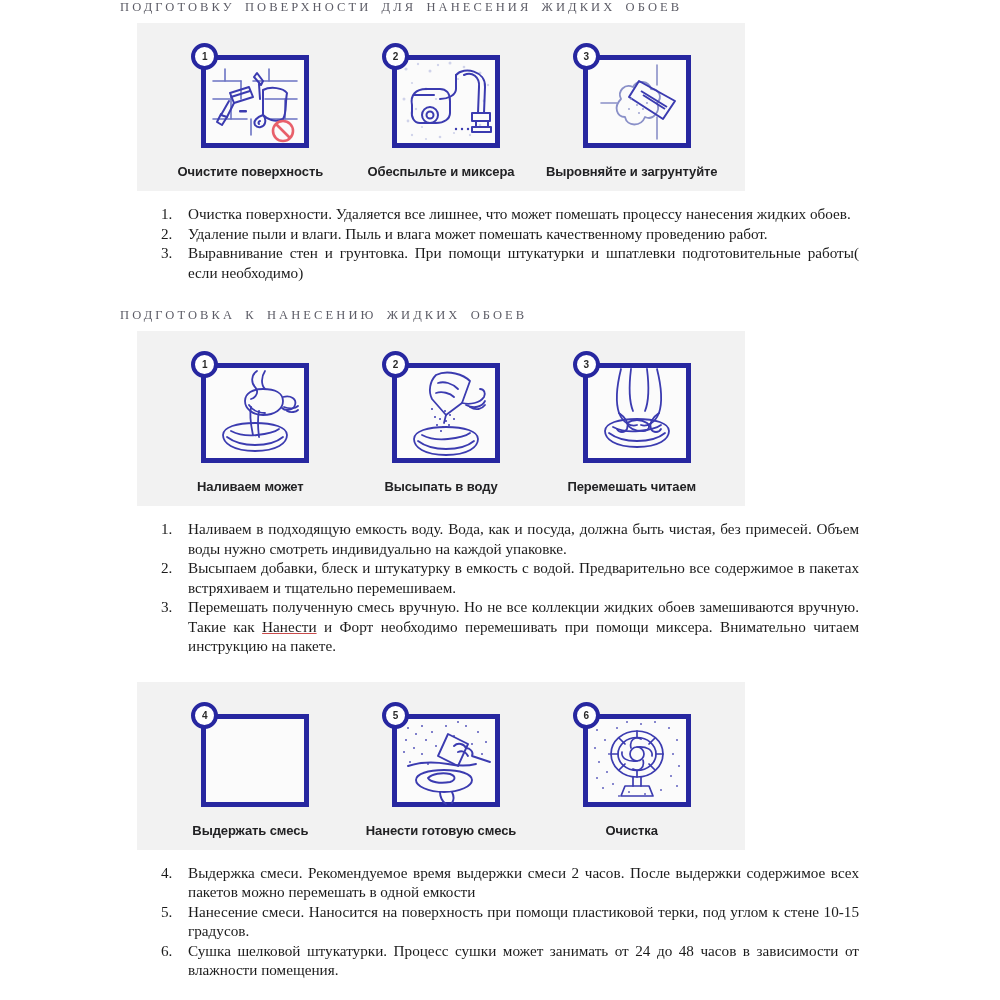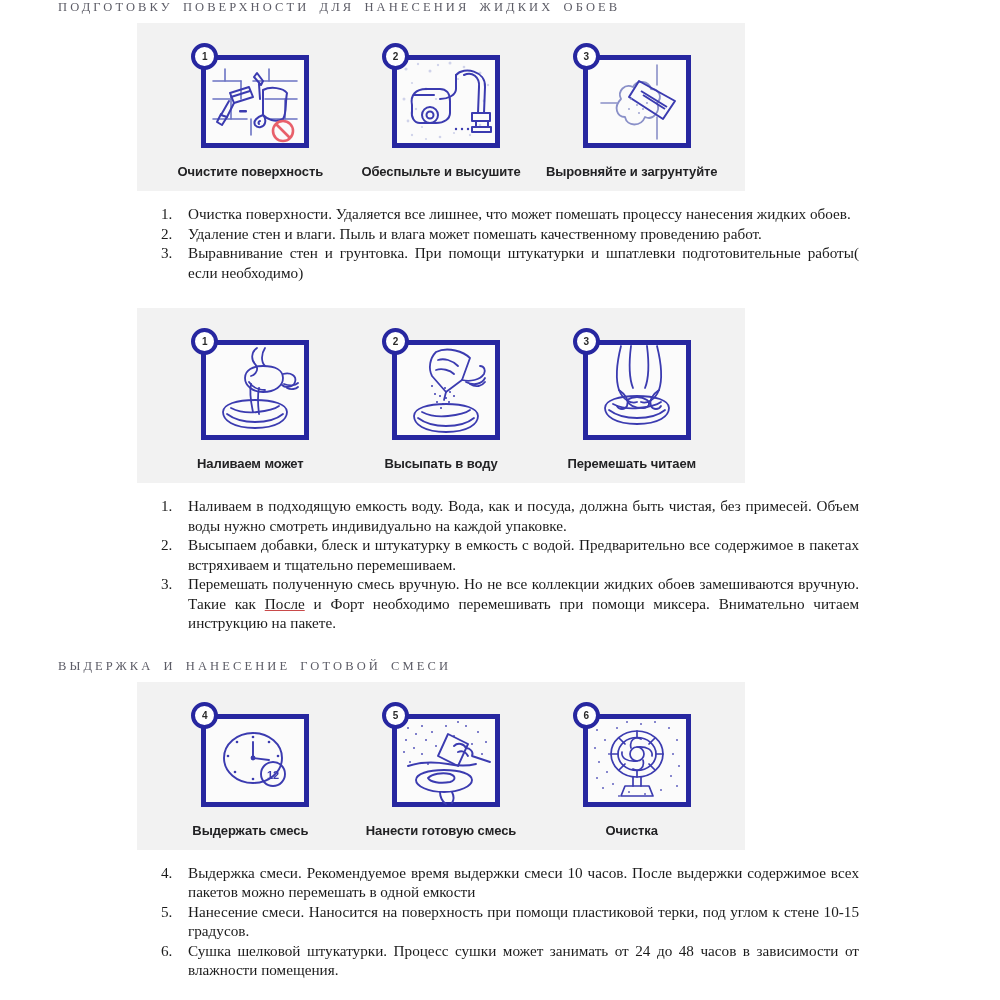--- a/index.html
+++ b/index.html
@@ -27,21 +27,21 @@
   
   .section-heading {
     font-family: "Liberation Serif", "DejaVu Serif", serif;
     font-size: 12.5px;
     letter-spacing: 3.1px;
     word-spacing: 4px;
     color: #5c5c66;
     text-transform: uppercase;
     font-weight: 400;
     margin: 0 0 8px 0;
-    padding-left: 58px;
+    padding-left: 120px;
     white-space: nowrap;
   }
 
   
   .illus-band {
     margin-left: 137px;
     width: 608px;
     background: #f2f2f2;
     box-sizing: border-box;
     padding: 20px 0 12px 0;
@@ -243,21 +243,21 @@
                 </g>
                 <g fill="#3b3bb0">
                   <circle cx="64" cy="74" r="1.2"></circle>
                     <circle cx="70" cy="74" r="1.2"></circle>
                     <circle cx="76" cy="74" r="1.2"></circle>
                 </g>
               </svg>
             </div>
             <div class="badge">2</div>
           </div>
-          <div class="caption">Обеспыльте и высушите</div>
+          <div class="caption">Обеспыльте и миксера</div>
         </div>
 
         <div class="illus-cell">
           <div class="frame-wrap">
             <div class="frame"></div>
             <div class="art">
               <svg viewBox="0 0 108 93" xmlns="http://www.w3.org/2000/svg">
                 <g stroke="#8a90c8" stroke-width="1.6" fill="none" stroke-linecap="round">
                   <path d="M74 10 V30 M18 48 H34 M74 62 V84"></path>
                 </g>
@@ -282,26 +282,27 @@
             <div class="badge">3</div>
           </div>
           <div class="caption">Выровняйте и загрунтуйте</div>
         </div>
 
       </div>
     </div>
 
     <ol class="steps">
       <li>Очистка поверхности. Удаляется все лишнее, что может помешать процессу нанесения жидких обоев.</li>
-      <li>Удаление стен и влаги. Пыль и влага может помешать качественному проведению работ.</li>
+      <li>Удаление пыли и влаги. Пыль и влага может помешать качественному проведению работ.</li>
       <li>Выравнивание стен и грунтовка. При помощи штукатурки и шпатлевки подготовительные работы( если необходимо)</li>
     </ol>
   </div>
 
   <div class="sec-block" id="sec-2">
+    <div class="section-heading">ПОДГОТОВКА К НАНЕСЕНИЮ ЖИДКИХ ОБОЕВ</div>
 
     <div class="illus-band">
       <div class="illus-row">
 
         <div class="illus-cell">
           <div class="frame-wrap tall">
             <div class="frame"></div>
             <div class="art">
               <svg viewBox="0 0 108 100" xmlns="http://www.w3.org/2000/svg">
                 <g stroke="#3b3bb0" stroke-width="1.8" fill="none" stroke-linejoin="round" stroke-linecap="round">
@@ -385,53 +386,32 @@
           </div>
           <div class="caption">Перемешать читаем</div>
         </div>
 
       </div>
     </div>
 
     <ol class="steps">
       <li>Наливаем в подходящую емкость воду. Вода, как и посуда, должна быть чистая, без примесей. Объем воды нужно смотреть индивидуально на каждой упаковке.</li>
       <li>Высыпаем добавки, блеск и штукатурку в емкость с водой. Предварительно все содержимое в пакетах встряхиваем и тщательно перемешиваем.</li>
-      <li>Перемешать полученную смесь вручную. Но не все коллекции жидких обоев замешиваются вручную. Такие как <span class="u-underline">После</span> и Форт необходимо перемешивать при помощи миксера. Внимательно читаем инструкцию на пакете.</li>
+      <li>Перемешать полученную смесь вручную. Но не все коллекции жидких обоев замешиваются вручную. Такие как <span class="u-underline">Нанести</span> и Форт необходимо перемешивать при помощи миксера. Внимательно читаем инструкцию на пакете.</li>
     </ol>
   </div>
 
   <div class="sec-block" id="sec-3">
-    <div class="section-heading">ВЫДЕРЖКА И НАНЕСЕНИЕ ГОТОВОЙ СМЕСИ</div>
 
     <div class="illus-band">
       <div class="illus-row">
 
         <div class="illus-cell">
           <div class="frame-wrap">
             <div class="frame"></div>
-            <div class="art">
-              <svg viewBox="0 0 108 93" xmlns="http://www.w3.org/2000/svg">
-                <g stroke="#3b3bb0" stroke-width="1.9" fill="none" stroke-linecap="round">
-                  <ellipse cx="52" cy="44" rx="29" ry="25"></ellipse>
-                  <path d="M52 44 L52 28 M52 44 L68 46"></path>
-                  <circle cx="72" cy="60" r="12"></circle>
-                </g>
-                <g fill="#3b3bb0">
-                  <circle cx="52" cy="23" r="1.3"></circle>
-                    <circle cx="68" cy="28" r="1.3"></circle>
-                    <circle cx="77" cy="42" r="1.3"></circle>
-                  <circle cx="36" cy="28" r="1.3"></circle>
-                    <circle cx="27" cy="42" r="1.3"></circle>
-                    <circle cx="34" cy="58" r="1.3"></circle>
-                  <circle cx="52" cy="65" r="1.3"></circle>
-                    <circle cx="52" cy="44" r="2.4"></circle>
-                </g>
-                <text x="72" y="64.5" text-anchor="middle" font-family="Liberation Sans, sans-serif" font-size="11" font-weight="700" fill="#3b3bb0">12</text>
-              </svg>
-            </div>
             <div class="badge">4</div>
           </div>
           <div class="caption">Выдержать смесь</div>
         </div>
 
         <div class="illus-cell">
           <div class="frame-wrap">
             <div class="frame"></div>
             <div class="art">
               <svg viewBox="0 0 108 93" xmlns="http://www.w3.org/2000/svg">
@@ -519,19 +499,19 @@
             </div>
             <div class="badge">6</div>
           </div>
           <div class="caption">Очистка</div>
         </div>
 
       </div>
     </div>
 
     <ol class="steps" style="--start:3; counter-reset: stepnum 3;">
-      <li>Выдержка смеси. Рекомендуемое время выдержки смеси 10 часов. После выдержки содержимое всех пакетов можно перемешать в одной емкости</li>
+      <li>Выдержка смеси. Рекомендуемое время выдержки смеси 2 часов. После выдержки содержимое всех пакетов можно перемешать в одной емкости</li>
       <li>Нанесение смеси. Наносится на поверхность при помощи пластиковой терки, под углом к стене 10-15 градусов.</li>
       <li>Сушка шелковой штукатурки. Процесс сушки может занимать от 24 до 48 часов в зависимости от влажности помещения.</li>
     </ol>
   </div>
 
 </div>
 
 </body></html>

